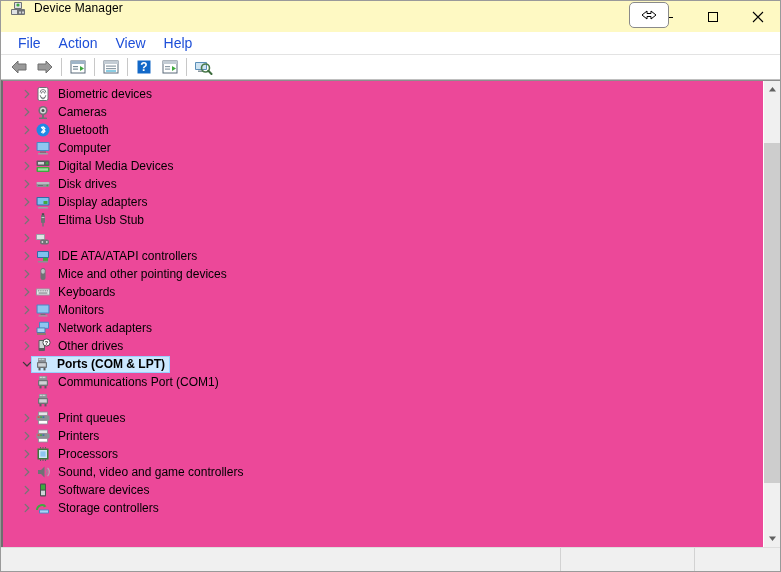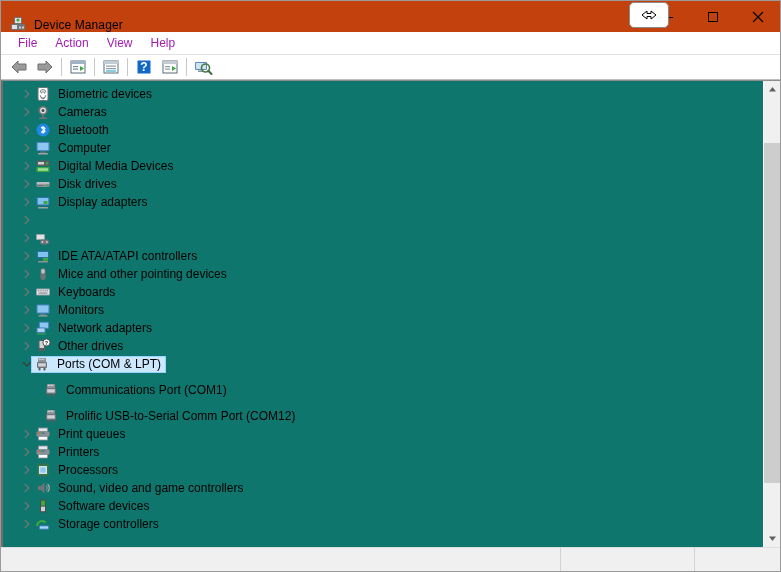--- a/index.html
+++ b/index.html
@@ -14,22 +14,22 @@
     position: relative;
     width: 781px; height: 572px;
     background: #ffffff;
     border: 1px solid #9a9a9a;
     display: flex; flex-direction: column;
   }
 
   
   #titlebar {
     height: 31px; min-height: 31px;
-    background: #c2410c;
-    display: flex; align-items: flex-end;
+    background: #fef9c3;
+    display: flex; align-items: flex-start;
     position: relative;
   }
   #title-icon {
     width: 16px; height: 16px;
     margin-left: 9px; margin-right: 8px;
     position: relative; flex: 0 0 auto;
   }
   #title-text {
     font-size: 12px; color: #000000;
     letter-spacing: .1px;
@@ -58,21 +58,21 @@
   }
 
   
   #menubar {
     height: 22px; min-height: 22px;
     background: #ffffff;
     display: flex; align-items: center;
     padding-left: 8px;
   }
   .menu-item {
-    font-size: 12px; color: #a21caf;
+    font-size: 14px; color: #1d4ed8;
     padding: 2px 9px;
     cursor: default;
   }
 
   
   #toolbar {
     height: 26px; min-height: 26px;
     background: #ffffff;
     border-top: 1px solid #e3e3e3;
     border-bottom: 1px solid #bfbfbf;
@@ -86,45 +86,46 @@
   .tb-sep {
     width: 1px; height: 18px;
     background: #c8c8c8;
     margin: 0 3px;
   }
 
   
   #content {
     flex: 1 1 auto;
     position: relative;
-    background: #0f766e;
+    background: #ec4899;
     border-left: 2px solid #6e6e6e;
     border-top: 1px solid #8d8d8d;
     overflow: hidden;
     display: flex;
   }
   #tree {
     flex: 1 1 auto;
     position: relative;
     padding-top: 4px;
     overflow: hidden;
   }
   .row {
     height: 18px;
     display: flex; align-items: center;
     font-size: 12px; color: #000000;
     white-space: nowrap;
     padding-left: 16px;
   }
-  .row.child { padding-left: 40px; margin-top: 8px; }
+  .row.child { padding-left: 32px; }
   .row.selected .label-wrap {
     background: #cce8ff;
     border: 1px solid #99d1ff;
     margin-left: -4px;
     padding: 0 4px 0 2px;
+    font-weight: bold;
   }
   .chev {
     width: 16px; height: 16px;
     display: flex; align-items: center; justify-content: center;
     flex: 0 0 16px;
   }
   .label-wrap {
     display: flex; align-items: center;
     height: 17px;
   }
@@ -392,20 +393,29 @@
               </svg></span>
             <span class="row-label">Display adapters</span>
           </span>
         </div>
         <div class="row">
           <span class="chev">
             <svg width="10" height="10" viewBox="0 0 10 10">
               <path d="M3.2 1.4 L6.8 5 L3.2 8.6" fill="none" stroke="#767676" stroke-width="1.3" stroke-linecap="round" stroke-linejoin="round"></path>
             </svg>
           </span>
+          <span class="label-wrap">
+            <span class="row-icon"><svg width="16" height="16" viewBox="0 0 16 16">
+                <rect x="6" y="3" width="4" height="8" rx="1" fill="#6f7276"></rect>
+                <rect x="6.8" y="1.2" width="2.4" height="2" fill="#4a4d50"></rect>
+                <rect x="7.3" y="11" width="1.4" height="3.5" fill="#6f7276"></rect>
+                <rect x="6.6" y="5" width="2.8" height="1" fill="#c9ccce"></rect>
+              </svg></span>
+            <span class="row-label">Eltima Usb Stub</span>
+          </span>
         </div>
         <div class="row">
           <span class="chev">
             <svg width="10" height="10" viewBox="0 0 10 10">
               <path d="M3.2 1.4 L6.8 5 L3.2 8.6" fill="none" stroke="#767676" stroke-width="1.3" stroke-linecap="round" stroke-linejoin="round"></path>
             </svg>
           </span>
           <span class="label-wrap">
             <span class="row-icon"><svg width="16" height="16" viewBox="0 0 16 16">
                 <rect x="1" y="4" width="9" height="6" rx="1" fill="#9aa0a6"></rect>
@@ -560,21 +570,20 @@
                 <rect x="4" y="2" width="8" height="4" rx=".6" fill="#8b9096"></rect>
                 <rect x="4.8" y="2.7" width="1" height="1.4" fill="#e2e5e7"></rect>
                 <rect x="6.3" y="2.7" width="1" height="1.4" fill="#e2e5e7"></rect>
                 <rect x="7.8" y="2.7" width="1" height="1.4" fill="#e2e5e7"></rect>
                 <rect x="9.3" y="2.7" width="1" height="1.4" fill="#e2e5e7"></rect>
                 <rect x="3" y="6" width="10" height="6" rx="1" fill="#6f7276"></rect>
                 <rect x="4.2" y="7.2" width="7.6" height="3.4" fill="#cfd3d6"></rect>
                 <rect x="4.5" y="12" width="2" height="2.4" fill="#5a5d60"></rect>
                 <rect x="9.5" y="12" width="2" height="2.4" fill="#5a5d60"></rect>
               </svg></span>
-            <span class="row-label">Prolific USB-to-Serial Comm Port (COM12)</span>
           </span>
         </div>
         <div class="row">
           <span class="chev">
             <svg width="10" height="10" viewBox="0 0 10 10">
               <path d="M3.2 1.4 L6.8 5 L3.2 8.6" fill="none" stroke="#767676" stroke-width="1.3" stroke-linecap="round" stroke-linejoin="round"></path>
             </svg>
           </span>
           <span class="label-wrap">
             <span class="row-icon"><svg width="16" height="16" viewBox="0 0 16 16">

